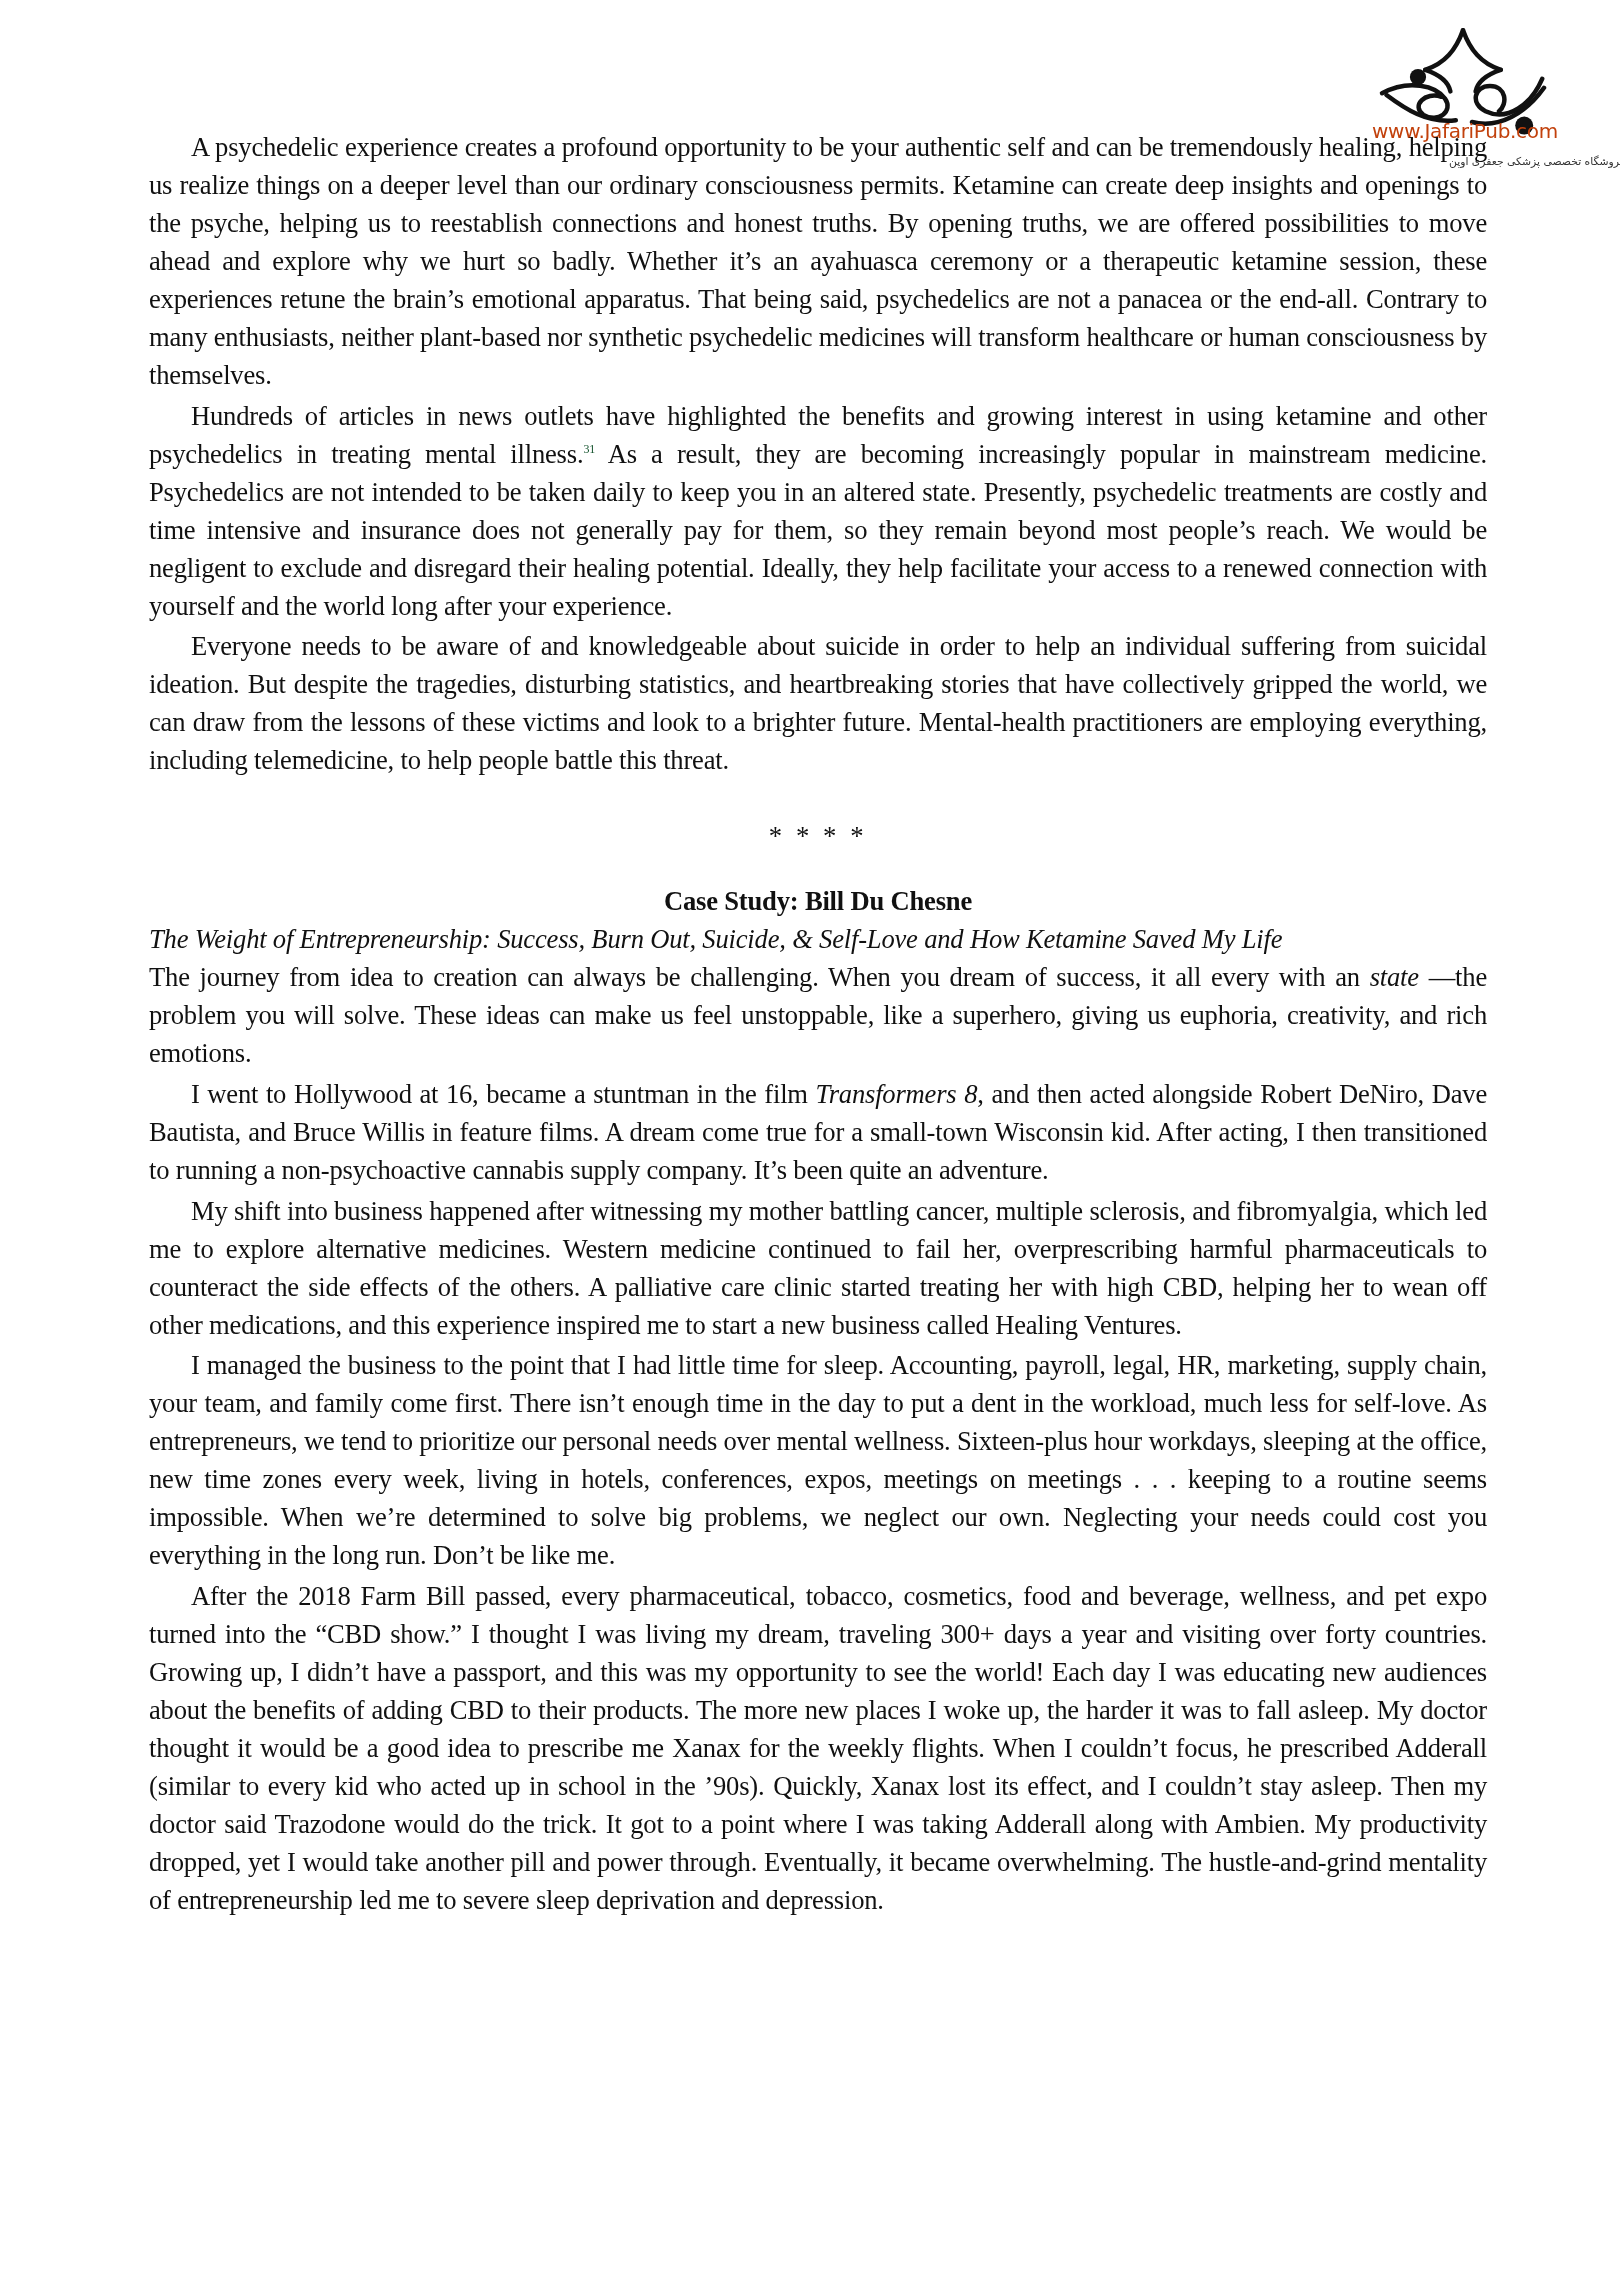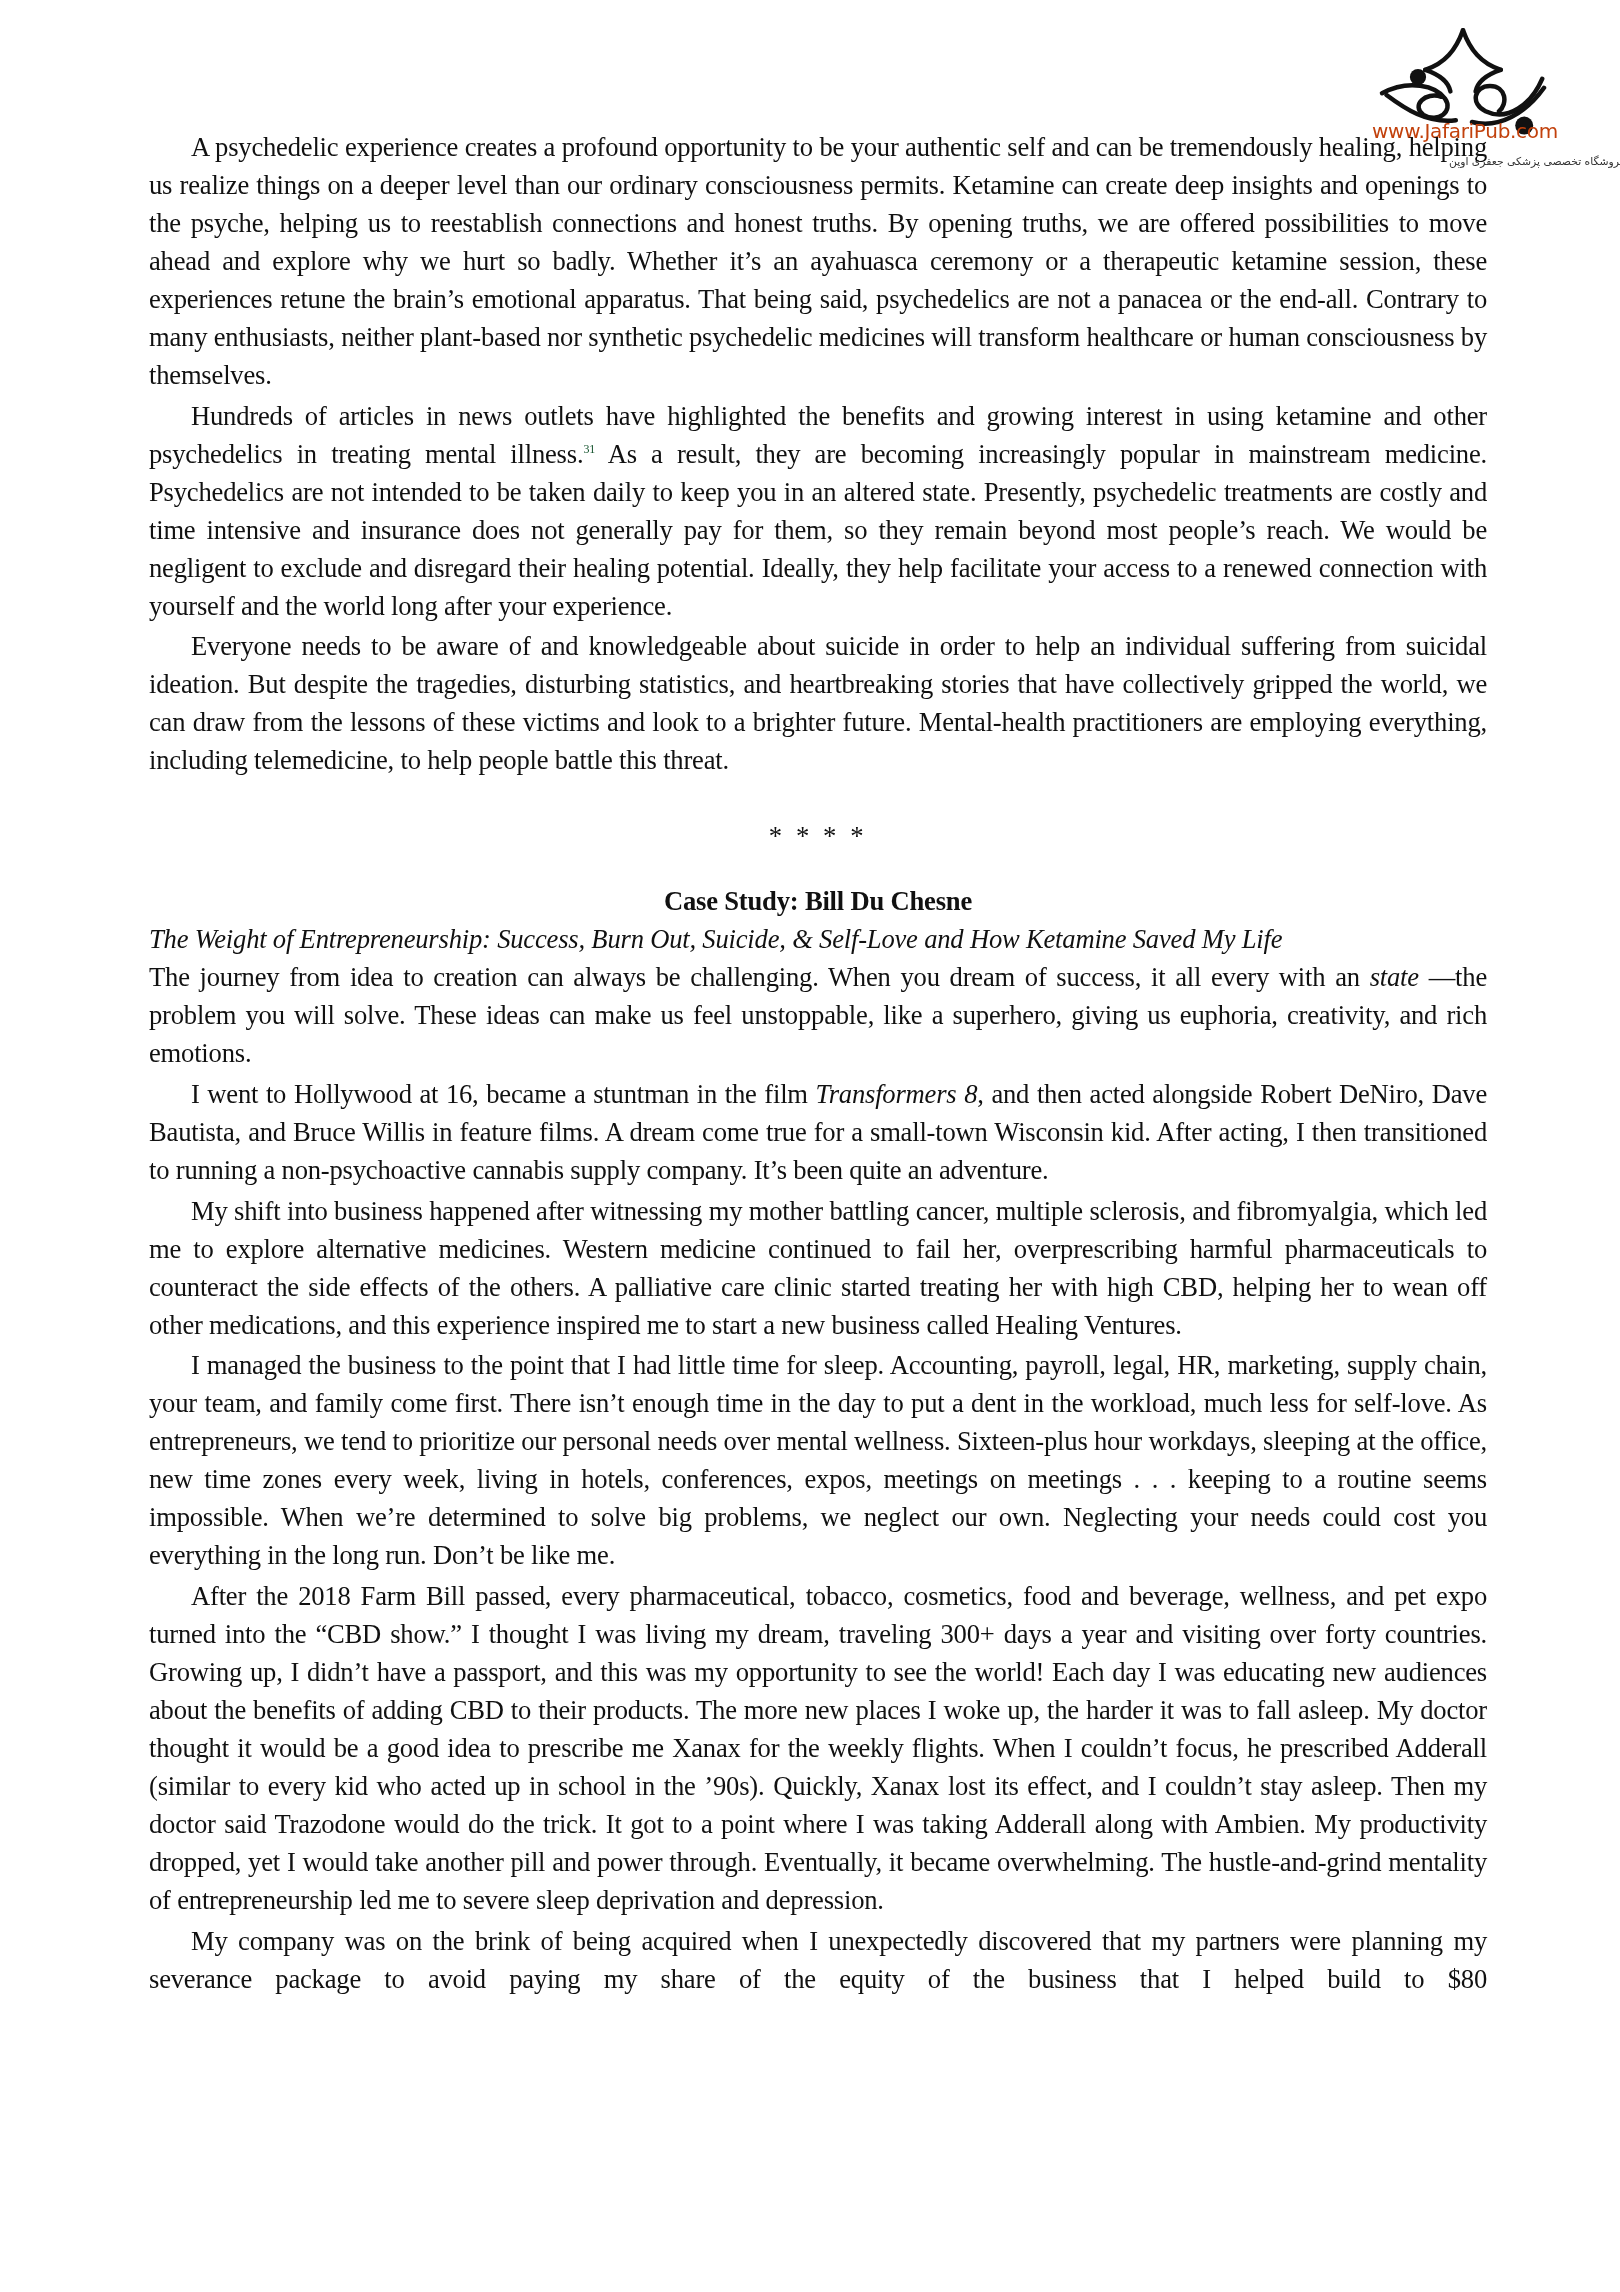--- a/index.html
+++ b/index.html
@@ -61,15 +61,14 @@
   <h2 class="case-title" style="font-size:26.6px;margin-bottom:0;line-height:38px;">Case Study: Bill Du Chesne</h2>
   <p class="case-subtitle">The Weight of Entrepreneurship: Success, Burn Out, Suicide, &amp; Self-Love and How Ketamine Saved My Life</p>
 
   <p><span>The journey from idea to creation can always be challenging. When you dream of success, it all every with an </span><em>state</em><span> —the problem you will solve. These ideas can make us feel unstoppable, like a superhero, giving us euphoria, creativity, and rich emotions.</span></p>
 
   <p class="indent gap"><span>I went to Hollywood at 16, became a stuntman in the film </span><em>Transformers 8</em><span>, and then acted alongside Robert DeNiro, Dave Bautista, and Bruce Willis in feature films. A dream come true for a small-town Wisconsin kid. After acting, I then transitioned to running a non-psychoactive cannabis supply company. It’s been quite an adventure.</span></p>
 
   <p class="indent gap">My shift into business happened after witnessing my mother battling cancer, multiple sclerosis, and fibromyalgia, which led me to explore alternative medicines. Western medicine continued to fail her, overprescribing harmful pharmaceuticals to counteract the side effects of the others. A palliative care clinic started treating her with high CBD, helping her to wean off other medications, and this experience inspired me to start a new business called Healing Ventures.</p>
   <p class="indent gap">I managed the business to the point that I had little time for sleep. Accounting, payroll, legal, HR, marketing, supply chain, your team, and family come first. There isn’t enough time in the day to put a dent in the workload, much less for self-love. As entrepreneurs, we tend to prioritize our personal needs over mental wellness. Sixteen-plus hour workdays, sleeping at the office, new time zones every week, living in hotels, conferences, expos, meetings on meetings . . . keeping to a routine seems impossible. When we’re determined to solve big problems, we neglect our own. Neglecting your needs could cost you everything in the long run. Don’t be like me.</p>
   <p class="indent gap">After the 2018 Farm Bill passed, every pharmaceutical, tobacco, cosmetics, food and beverage, wellness, and pet expo turned into the “CBD show.” I thought I was living my dream, traveling 300+ days a year and visiting over forty countries. Growing up, I didn’t have a passport, and this was my opportunity to see the world! Each day I was educating new audiences about the benefits of adding CBD to their products. The more new places I woke up, the harder it was to fall asleep. My doctor thought it would be a good idea to prescribe me Xanax for the weekly flights. When I couldn’t focus, he prescribed Adderall (similar to every kid who acted up in school in the ’90s). Quickly, Xanax lost its effect, and I couldn’t stay asleep. Then my doctor said Trazodone would do the trick. It got to a point where I was taking Adderall along with Ambien. My productivity dropped, yet I would take another pill and power through. Eventually, it became overwhelming. The hustle-and-grind mentality of entrepreneurship led me to severe sleep deprivation and depression.</p>
-  <p class="indent gap" style="text-align-last: justify;">My company was on the brink of being acquired when I unexpectedly discovered that my partners were planning my severance package to avoid paying my share of the equity of the business that I helped build to $80</p>
 </main>
 
 
 </body></html>

